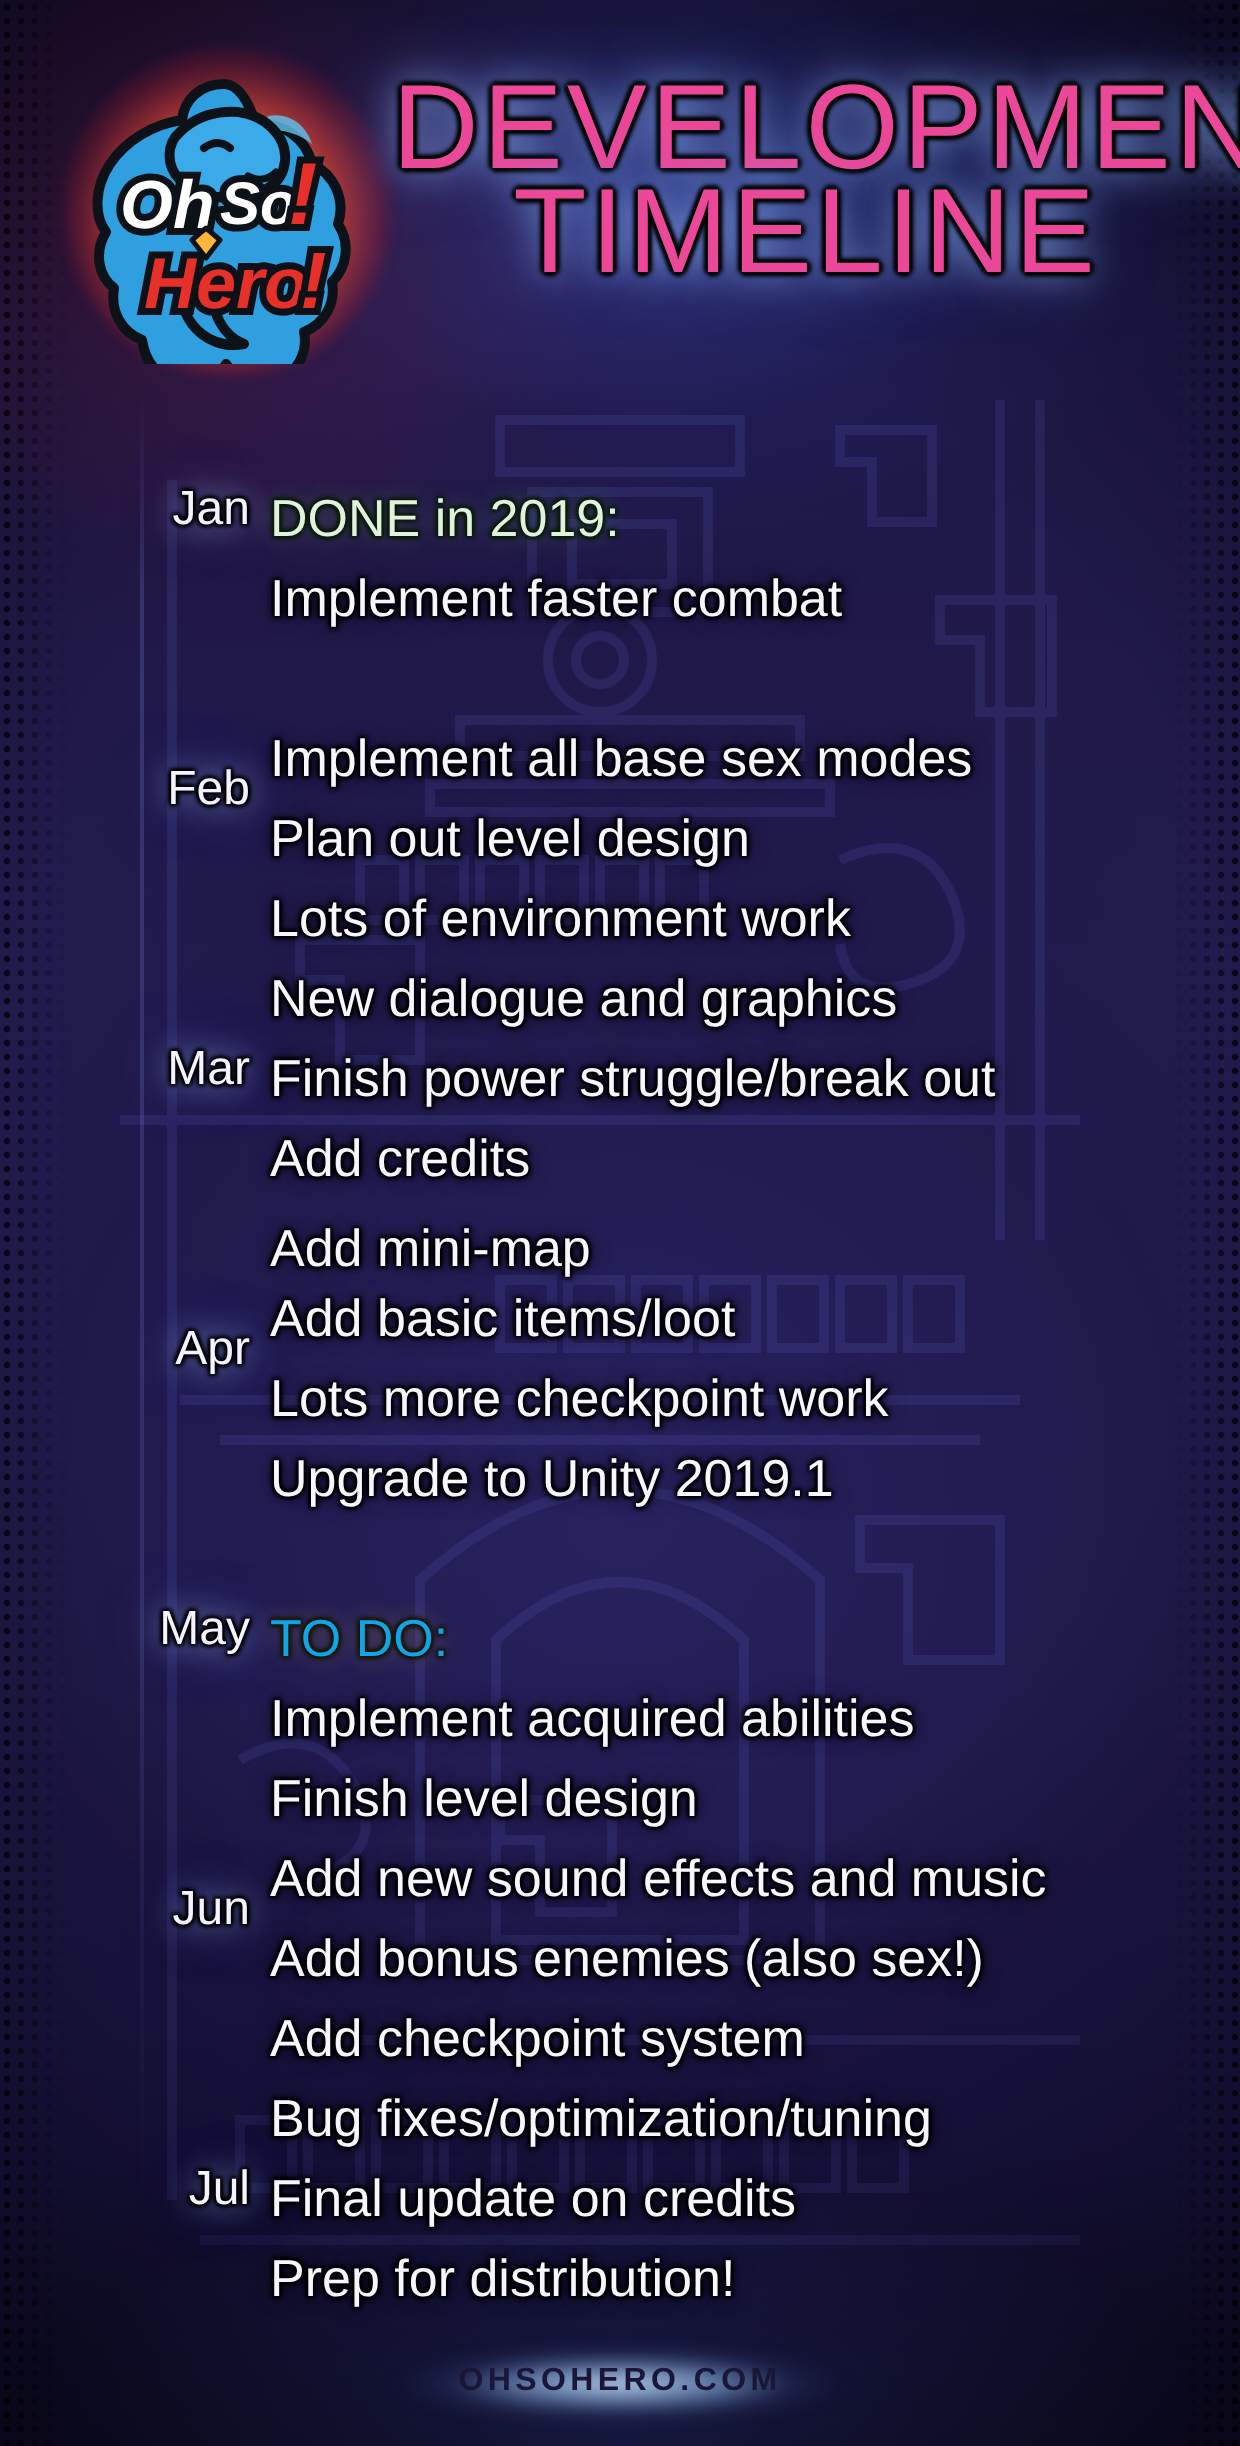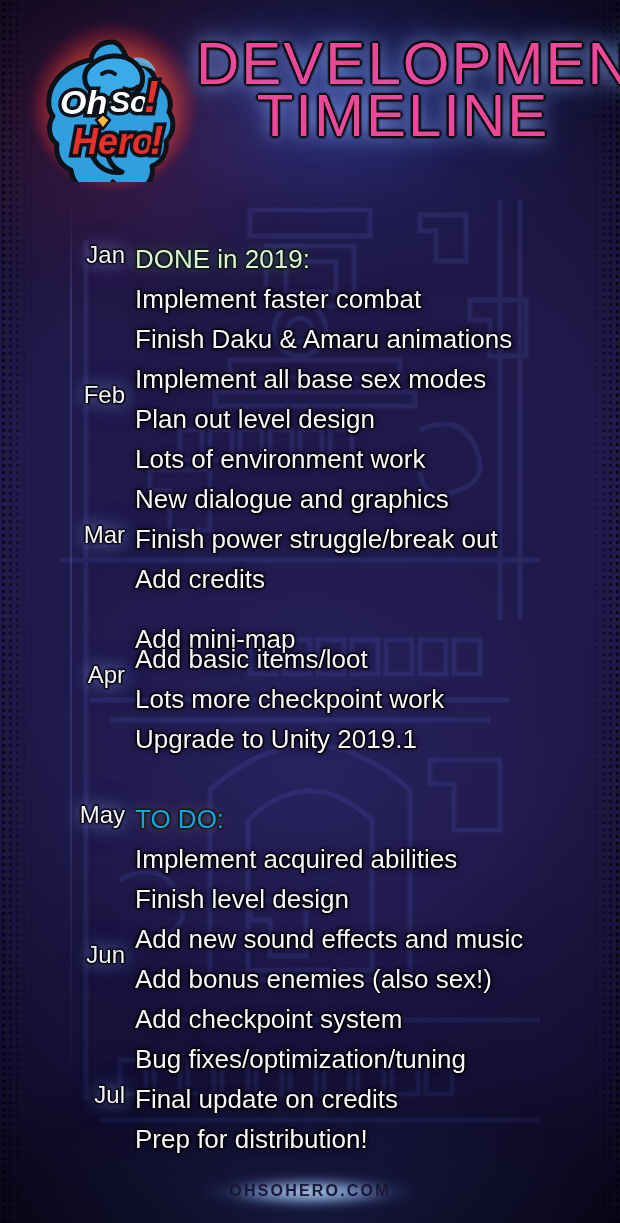--- a/index.html
+++ b/index.html
@@ -325,28 +325,27 @@
         <div class="month" style="top: 185px;">Feb</div>
         <div class="month" style="top: 325px;">Mar</div>
         <div class="month" style="top: 465px;">Apr</div>
         <div class="month" style="top: 605px;">May</div>
         <div class="month" style="top: 745px;">Jun</div>
         <div class="month" style="top: 885px;">Jul</div>
       </div>
     <div class="task-col" id="task-col">
         <div class="task heading-done" style="top: 48px;">DONE in 2019:</div>
         <div class="task" style="top: 88px;">Implement faster combat</div>
-        <div class="task" style="top: 128px;">Finish Daku &amp; Amaru animations</div>
         <div class="task" style="top: 168px;">Implement all base sex modes</div>
         <div class="task" style="top: 208px;">Plan out level design</div>
         <div class="task" style="top: 248px;">Lots of environment work</div>
         <div class="task" style="top: 288px;">New dialogue and graphics</div>
         <div class="task" style="top: 328px;">Finish power struggle/break out</div>
         <div class="task" style="top: 368px;">Add credits</div>
-        <div class="task" style="top: 428px;">Add mini-map</div>
+        <div class="task" style="top: 413px;">Add mini-map</div>
         <div class="task" style="top: 448px;">Add basic items/loot</div>
         <div class="task" style="top: 488px;">Lots more checkpoint work</div>
         <div class="task" style="top: 528px;">Upgrade to Unity 2019.1</div>
         <div class="task heading-todo" style="top: 608px;">TO DO:</div>
         <div class="task" style="top: 648px;">Implement acquired abilities</div>
         <div class="task" style="top: 688px;">Finish level design</div>
         <div class="task" style="top: 728px;">Add new sound effects and music</div>
         <div class="task" style="top: 768px;">Add bonus enemies (also sex!)</div>
         <div class="task" style="top: 808px;">Add checkpoint system</div>
         <div class="task" style="top: 848px;">Bug fixes/optimization/tuning</div>

